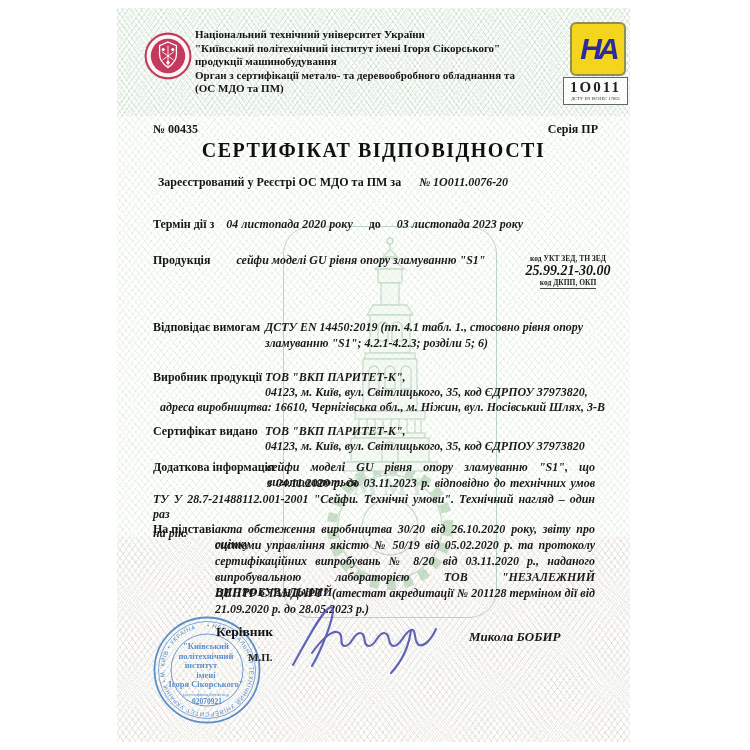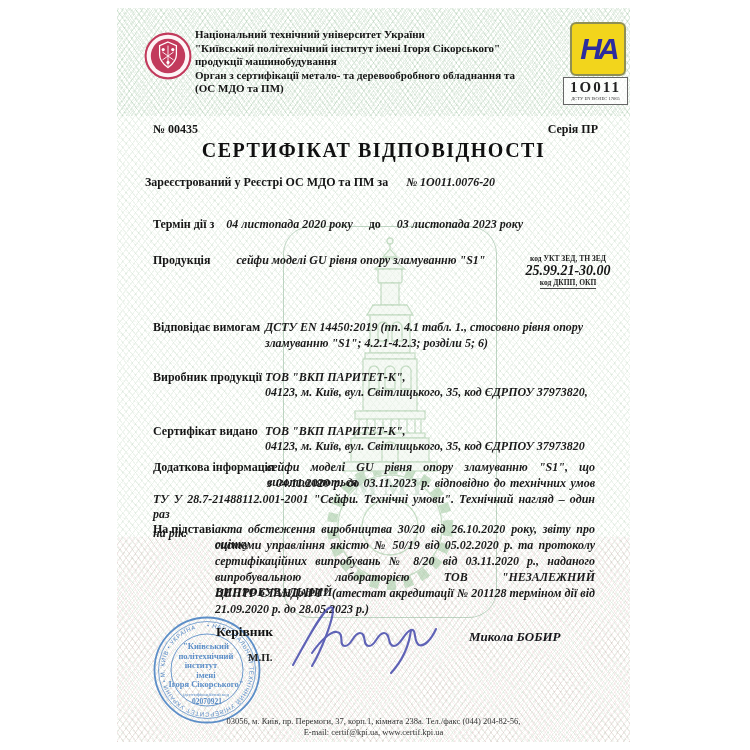--- a/index.html
+++ b/index.html
@@ -137,21 +137,21 @@
   </div>
   <div class="abs na-code-box">
     <div class="na-code">1О011</div>
     <div class="na-standard">ДСТУ EN ISO/IEC 17065</div>
   </div>
 
   <div class="abs lbl" style="left:36px;top:114px;">№ 00435</div>
   <div class="abs lbl" style="right:32px;top:114px;">Серія ПР</div>
   <div class="abs title">СЕРТИФІКАТ ВІДПОВІДНОСТІ</div>
 
-  <div class="abs" style="left:28px;top:164px;">
+  <div class="abs" style="left:41px;top:164px;">
     <span class="lbl">Зареєстрований у Реєстрі ОС МДО та ПМ за</span>
     <span class="val" style="margin-left:14px;">№ 1О011.0076-20</span>
   </div>
 
   <div class="abs" style="left:36px;top:206px;">
     <span class="lbl">Термін дії з</span>
     <span class="val" style="margin-left:8px;">04 листопада 2020 року</span>
     <span class="lbl" style="margin-left:12px;">до</span>
     <span class="val" style="margin-left:12px;">03 листопада 2023 року</span>
   </div>
@@ -167,20 +167,21 @@
     <div class="code-small"><span class="underlined">код ДКПП, ОКП</span></div>
   </div>
 
   <div class="abs lbl" style="left:36px;top:312px;">Відповідає вимогам</div>
   <div class="abs val" style="left:148px;top:312px;">ДСТУ EN 14450:2019 (пп. 4.1 табл. 1., стосовно рівня опору</div>
   <div class="abs val" style="left:148px;top:328px;">зламуванню "S1"; 4.2.1-4.2.3; розділи 5; 6)</div>
 
   <div class="abs lbl" style="left:36px;top:362px;">Виробник продукції</div>
   <div class="abs val" style="left:148px;top:362px;">ТОВ "ВКП ПАРИТЕТ-К",</div>
   <div class="abs val" style="left:148px;top:377px;">04123, м. Київ, вул. Світлицького, 35, код ЄДРПОУ 37973820,</div>
+  <div class="abs val" style="left:43px;top:392px;">адреса виробництва: 16610, Чернігівська обл., м. Ніжин, вул. Носівський Шлях, 3-В</div>
 
   <div class="abs lbl" style="left:36px;top:416px;">Сертифікат видано</div>
   <div class="abs val" style="left:148px;top:416px;">ТОВ "ВКП ПАРИТЕТ-К",</div>
   <div class="abs val" style="left:148px;top:431px;">04123, м. Київ, вул. Світлицького, 35, код ЄДРПОУ 37973820</div>
 
   <div class="abs lbl" style="left:36px;top:452px;">Додаткова інформація</div>
   <div class="abs val just" style="left:150px;top:452px;width:328px;">сейфи моделі GU рівня опору зламуванню "S1", що виготовляються</div>
   <div class="abs val just" style="left:150px;top:468px;width:328px;">з 04.11.2020 р. до 03.11.2023 р. відповідно до технічних умов</div>
   <div class="abs val just" style="left:36px;top:484px;width:442px;">ТУ У 28.7-21488112.001-2001 "Сейфи. Технічні умови". Технічний нагляд – один раз</div>
   <div class="abs val" style="left:36px;top:500px;margin-top:18px;">на рік.</div>
@@ -222,18 +223,14 @@
   <svg class="abs" style="left:168px;top:593px;" width="170" height="75" viewBox="0 0 170 75">
     <g stroke="#4b4fae" stroke-width="2.1" fill="none" stroke-linecap="round" opacity="0.88">
       <path d="M8,64 C 20,42 36,12 44,7 C 52,2 46,22 41,35 C 36,48 30,60 27,65"></path>
       <path d="M27,52 C 36,39 46,30 52,31 C 60,32 53,45 60,45 C 67,45 68,32 75,32 C 82,32 77,45 84,45 C 91,45 92,32 99,32 C 106,32 102,45 109,45 C 116,45 119,31 126,29 C 132,27 128,41 134,44 C 139,46 146,39 151,28"></path>
       <path d="M126,29 C 124,45 117,60 106,72"></path>
     </g>
   </svg>
 
   <div class="abs signer">Микола БОБИР</div>
 
-  <div class="abs footer">
-    <div>03056, м. Київ, пр. Перемоги, 37, корп.1, кімната 238а. Тел./факс (044) 204-82-56,</div>
-    <div>E-mail: certif@kpi.ua, www.certif.kpi.ua</div>
-  </div>
 
 </div>
 
 </body></html>

